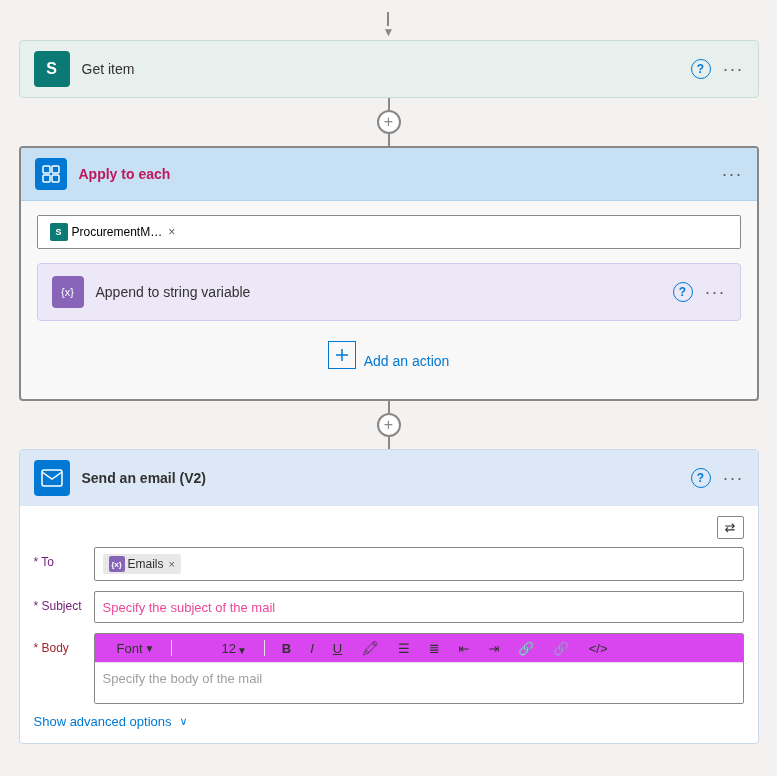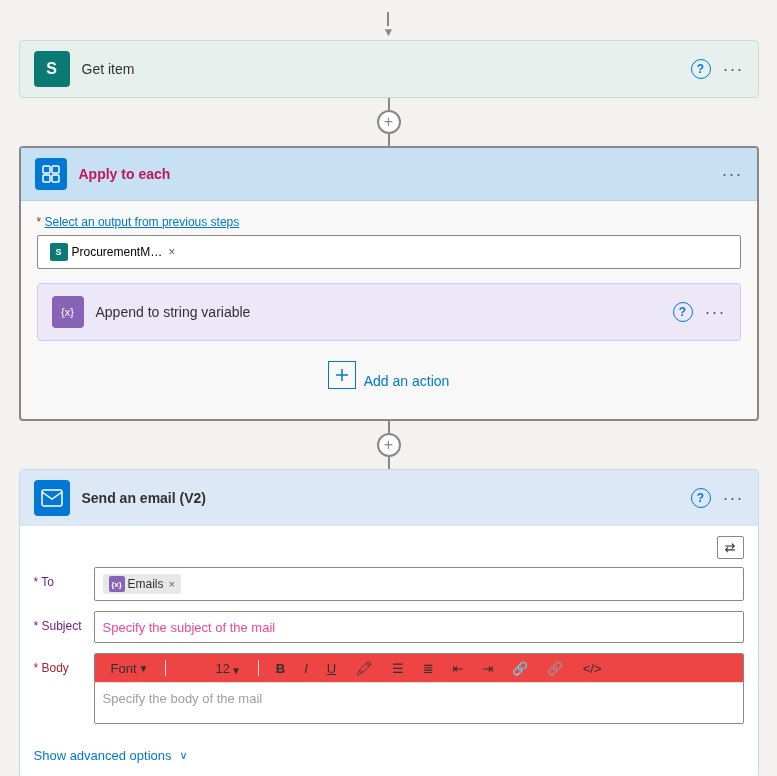--- a/index.html
+++ b/index.html
@@ -381,25 +381,25 @@
     }
     .body-editor {
       flex: 1;
       border: 1px solid #8a8886;
       border-radius: 2px;
       overflow: hidden;
     }
     .toolbar {
       display: flex;
       align-items: center;
-      padding: 4px 12px;
+      padding: 4px 18px;
       border-bottom: 1px solid #e0e0e0;
       gap: 11px;
       flex-wrap: wrap;
-      background: #ef4444;
+      background: #d946ef;
     }
     .toolbar-item {
       padding: 2px 4px;
       cursor: pointer;
       border: none;
       background: none;
       font-size: 13px;
       color: #323130;
       display: flex;
       align-items: center;
@@ -428,21 +428,21 @@
     }
     .editor-content {
       padding: 8px;
       min-height: 40px;
       font-size: 13px;
       color: #a19f9d;
       background: white;
     }
 
     .show-advanced {
-      margin-top: 24px;
+      margin-top: 10px;
       display: flex;
       align-items: center;
       gap: 8px;
       color: #0078d4;
       cursor: pointer;
       font-size: 13px;
       border: none;
       background: none;
     }
   </style>
@@ -479,21 +479,20 @@
           <rect x="1" y="10" width="7" height="7" rx="1" stroke="white" stroke-width="1.5" fill="none"></rect>
           <rect x="10" y="10" width="7" height="7" rx="1" stroke="white" stroke-width="1.5" fill="none"></rect>
         </svg>
       </div>
       <div class="title">Apply to each</div>
       <div class="actions" style="display:flex;align-items:center;gap:12px;">
         <div class="more-icon">···</div>
       </div>
     </div>
     <div class="apply-body">
-      <div class="field-label">* <span class="blue" style="font-size:12px; color:#0078d4; text-decoration:underline;">Select an output from previous steps</span></div>
       <div class="tag-input">
         <div class="tag">
           <div class="tag-icon">S</div>
           <span class="tag-text">ProcurementM…</span>
           <span class="tag-close">×</span>
         </div>
       </div>
 
       <div class="append-card">
         <div class="icon-box">

